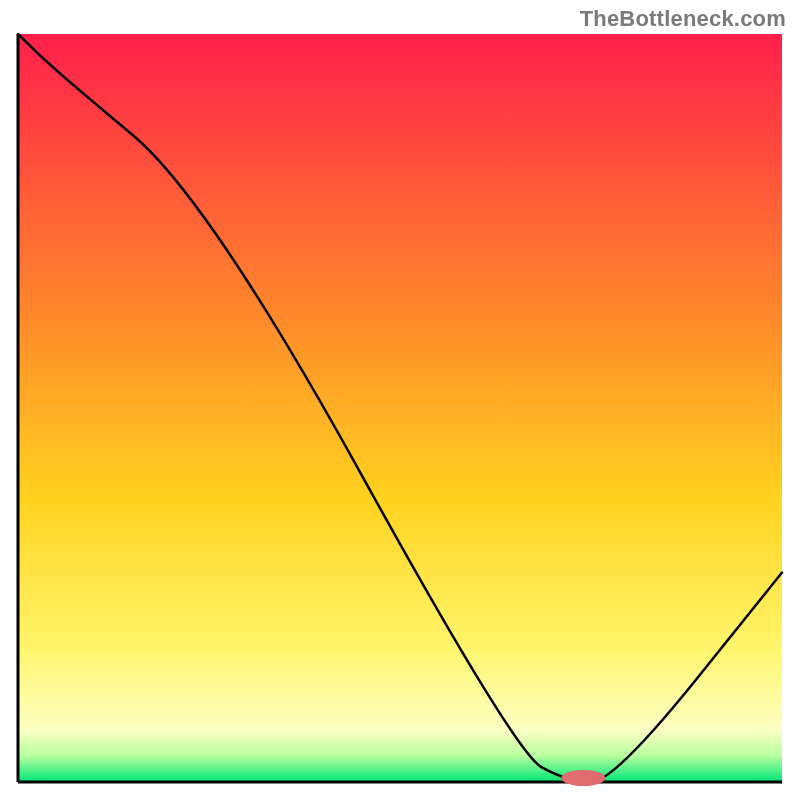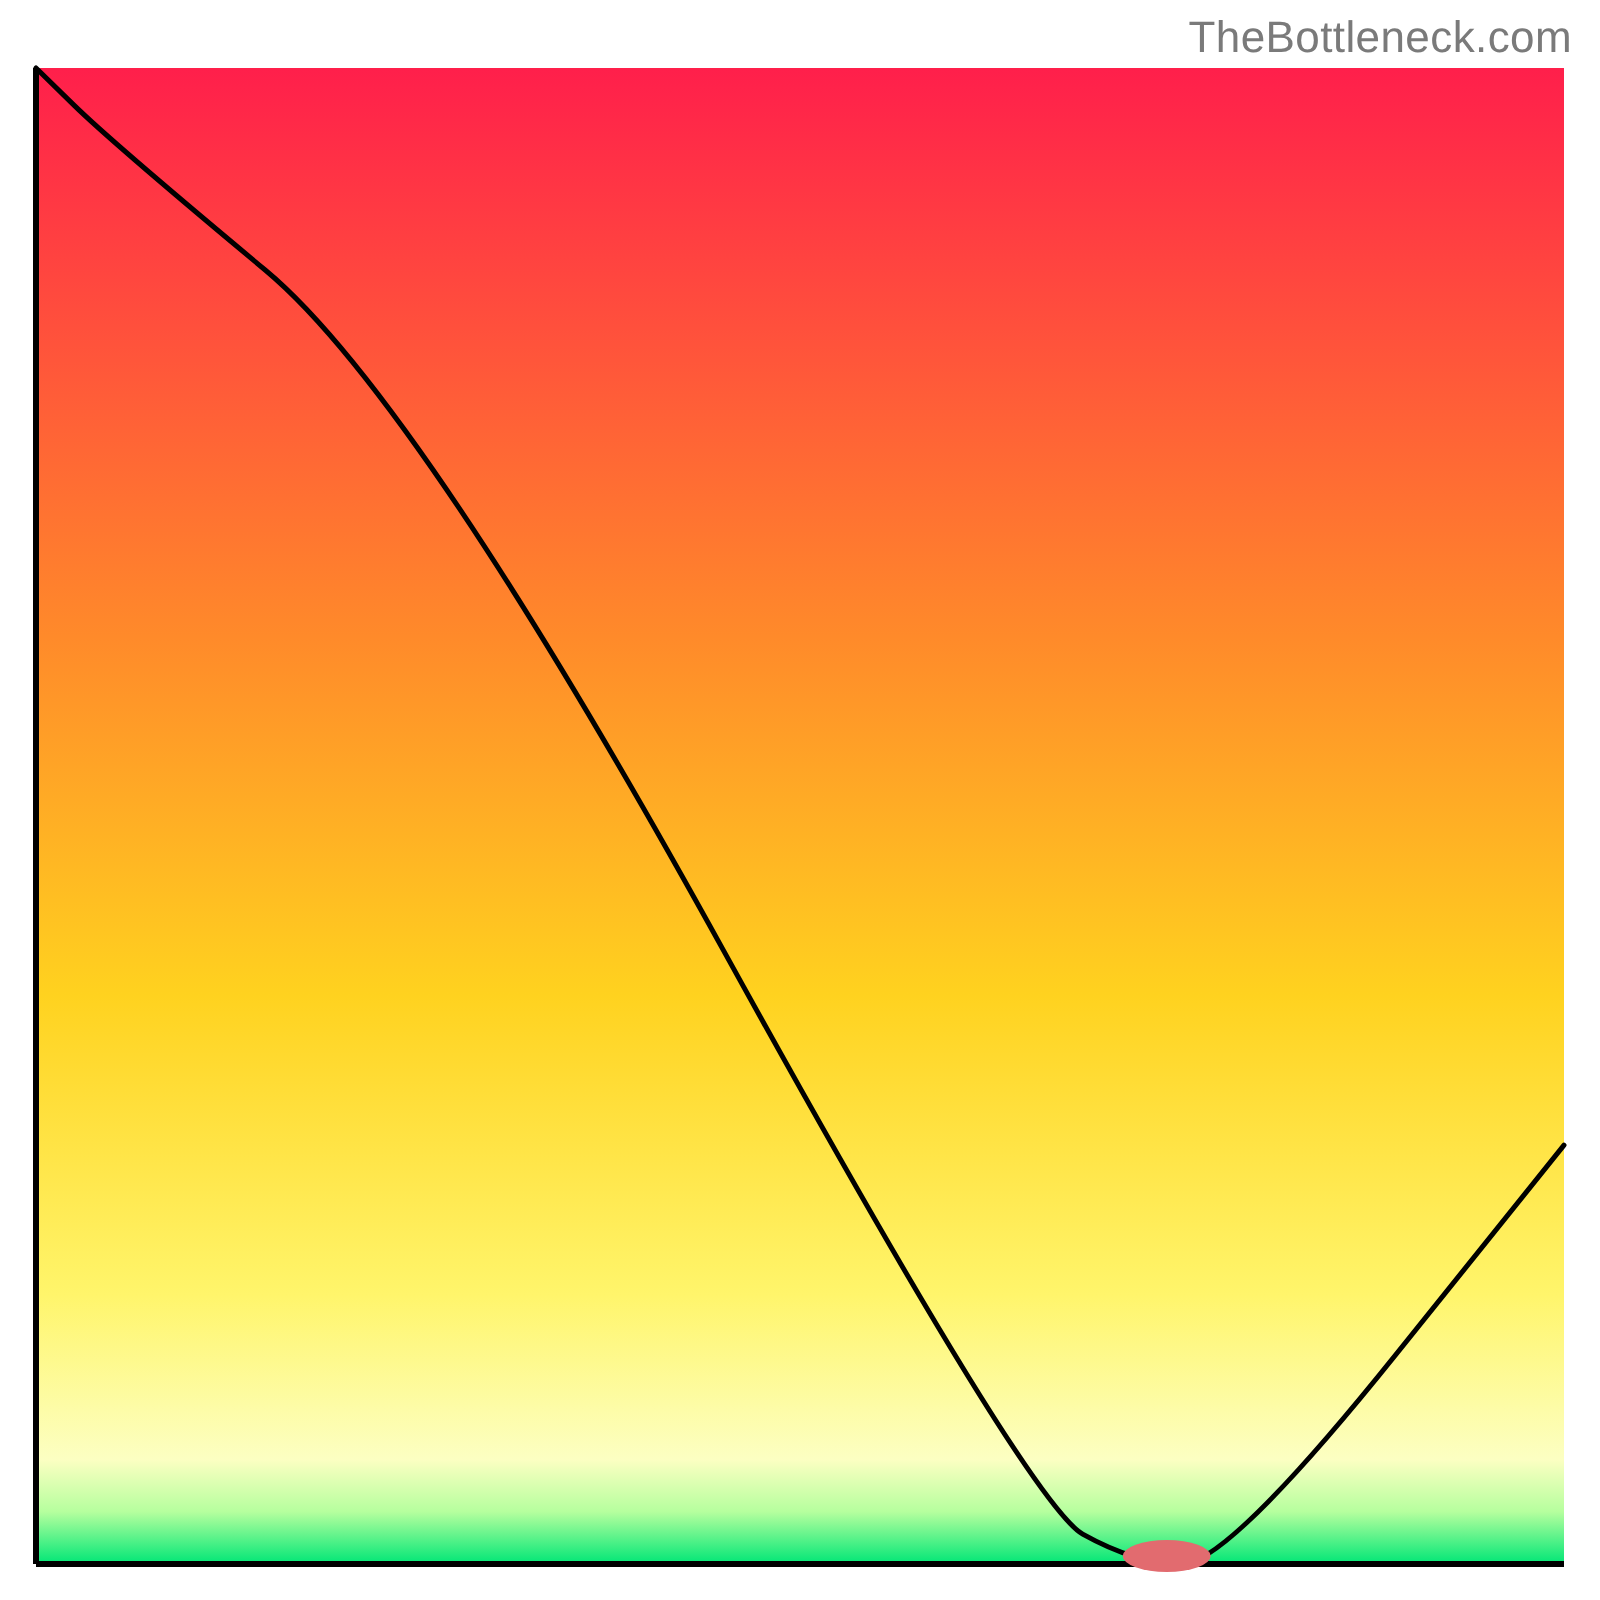--- a/index.html
+++ b/index.html
@@ -14,21 +14,21 @@
   .wrap {
     position: relative;
     width: 800px;
     height: 800px;
   }
   .watermark {
     position: absolute;
     top: 6px;
     right: 14px;
     font-size: 22px;
-    font-weight: 400;
+    font-weight: 700;
     color: #7a7a7a;
     letter-spacing: 0.2px;
     user-select: none;
   }
   svg {
     display: block;
   }
 </style>
 </head>
 <body>

